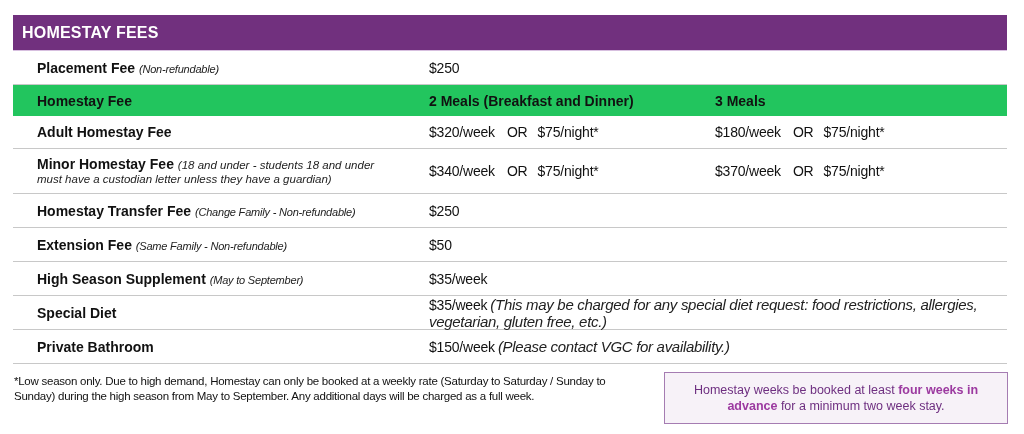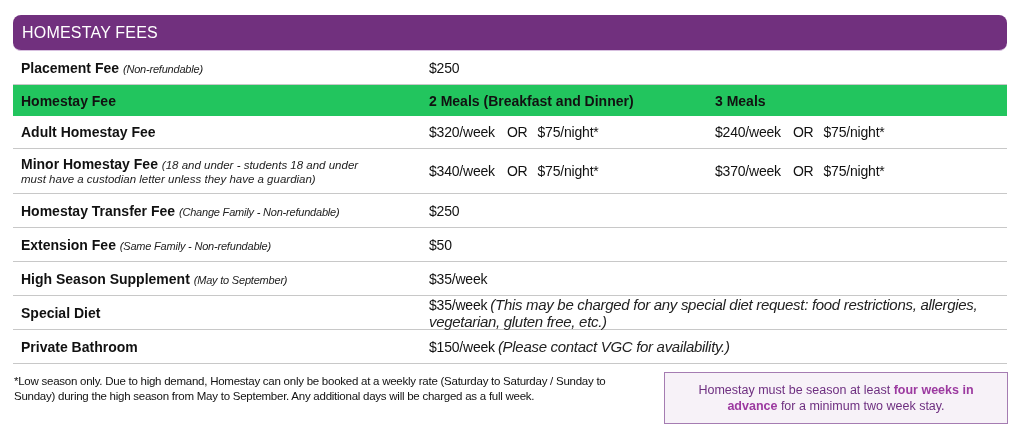--- a/index.html
+++ b/index.html
@@ -4,31 +4,30 @@
   <style>
     * { box-sizing: border-box; margin: 0; padding: 0; }
     html, body {
       width: 1024px; height: 434px; background: #ffffff; overflow: hidden;
       font-family: "Liberation Sans", "DejaVu Sans", sans-serif; color: #111;
     }
     .page { position: relative; width: 1024px; height: 434px; }
     .table { position: absolute; left: 13px; top: 15px; width: 994px; }
     .title-bar {
       height: 36px; background: #71307e; color: #fff;
-      font-weight: normal; font-size: 16px; letter-spacing: 0.2px;
+      font-weight: bold; font-size: 16px; letter-spacing: 0.2px;
       display: flex; align-items: center; padding-left: 9px;
       border-bottom: 1px solid #d7bfdf;
-      border-radius: 8px;
     }
     .row {
       position: relative; display: flex; align-items: center;
       border-bottom: 1.5px solid #c8c8c8; font-size: 14px;
     }
     .row.sub { background: #22c55e; border-bottom: none; }
-    .c1 { position: absolute; left: 8px; }
+    .c1 { position: absolute; left: 24px; }
     .c2 { position: absolute; left: 416px; font-family: "Liberation Sans Narrow", "Liberation Sans", sans-serif; }
     .c3 { position: absolute; left: 702px; }
     .lbl { font-weight: bold; }
     .note { font-style: italic; font-size: 11px; color: #222; letter-spacing: -0.2px; }
     .note-two { font-style: italic; font-size: 11.5px; line-height: 12px; color: #222; }
     .val { font-size: 14px; letter-spacing: -0.2px; }
     .or { display: inline-block; margin: 0 10px 0 12px; }
     .inline-note { font-style: italic; font-size: 15px; letter-spacing: -0.3px; color: #222; margin-left: 3px; }
     .sub .c2, .sub .c3 { font-weight: bold; font-family: "Liberation Sans", sans-serif; }
     .footnote {
@@ -63,21 +62,21 @@
       <span class="c2">2 Meals (Breakfast and Dinner)</span>
       <span class="c3">3 Meals</span>
     </div>
 
     <div class="row" style="height:33px;text-align:right;">
       <span class="c1 lbl">Adult Homestay Fee</span>
       <span class="c2 val">
         <span>$320/week</span><span class="or">OR</span><span>$75/night*</span>
       </span>
       <span class="c3 val" style="font-family:'Liberation Sans', sans-serif;">
-        <span>$240/week</span><span class="or">OR</span><span>$75/night*</span>
+        <span>$180/week</span><span class="or">OR</span><span>$75/night*</span>
       </span>
     </div>
 
     <div class="row" style="height:45px;">
       <span class="c1" style="line-height:14px;">
         <span class="lbl">Minor Homestay Fee</span>
         <span class="note-two">(18 and under - students 18 and under</span><br>
         <span class="note-two">must have a custodian letter unless they have a guardian)</span>
       </span>
       <span class="c2 val">
@@ -124,16 +123,16 @@
       <span class="c2 val">
         <span>$150/week</span><span class="inline-note">(Please contact VGC for availability.)</span>
       </span>
     </div>
   </div>
 
   <div class="footnote">*Low season only. Due to high demand, Homestay can only be booked at a weekly rate (Saturday to Saturday / Sunday to Sunday) during the high season from May to September. Any additional days will be charged as a full week.</div>
 
   <div class="callout">
     <div>
-      <span>Homestay must be season at least </span><b>four weeks in advance</b><span> for a minimum two week stay.</span>
+      <span>Homestay weeks be booked at least </span><b>four weeks in advance</b><span> for a minimum two week stay.</span>
     </div>
   </div>
 </div>
 
 </body></html>

